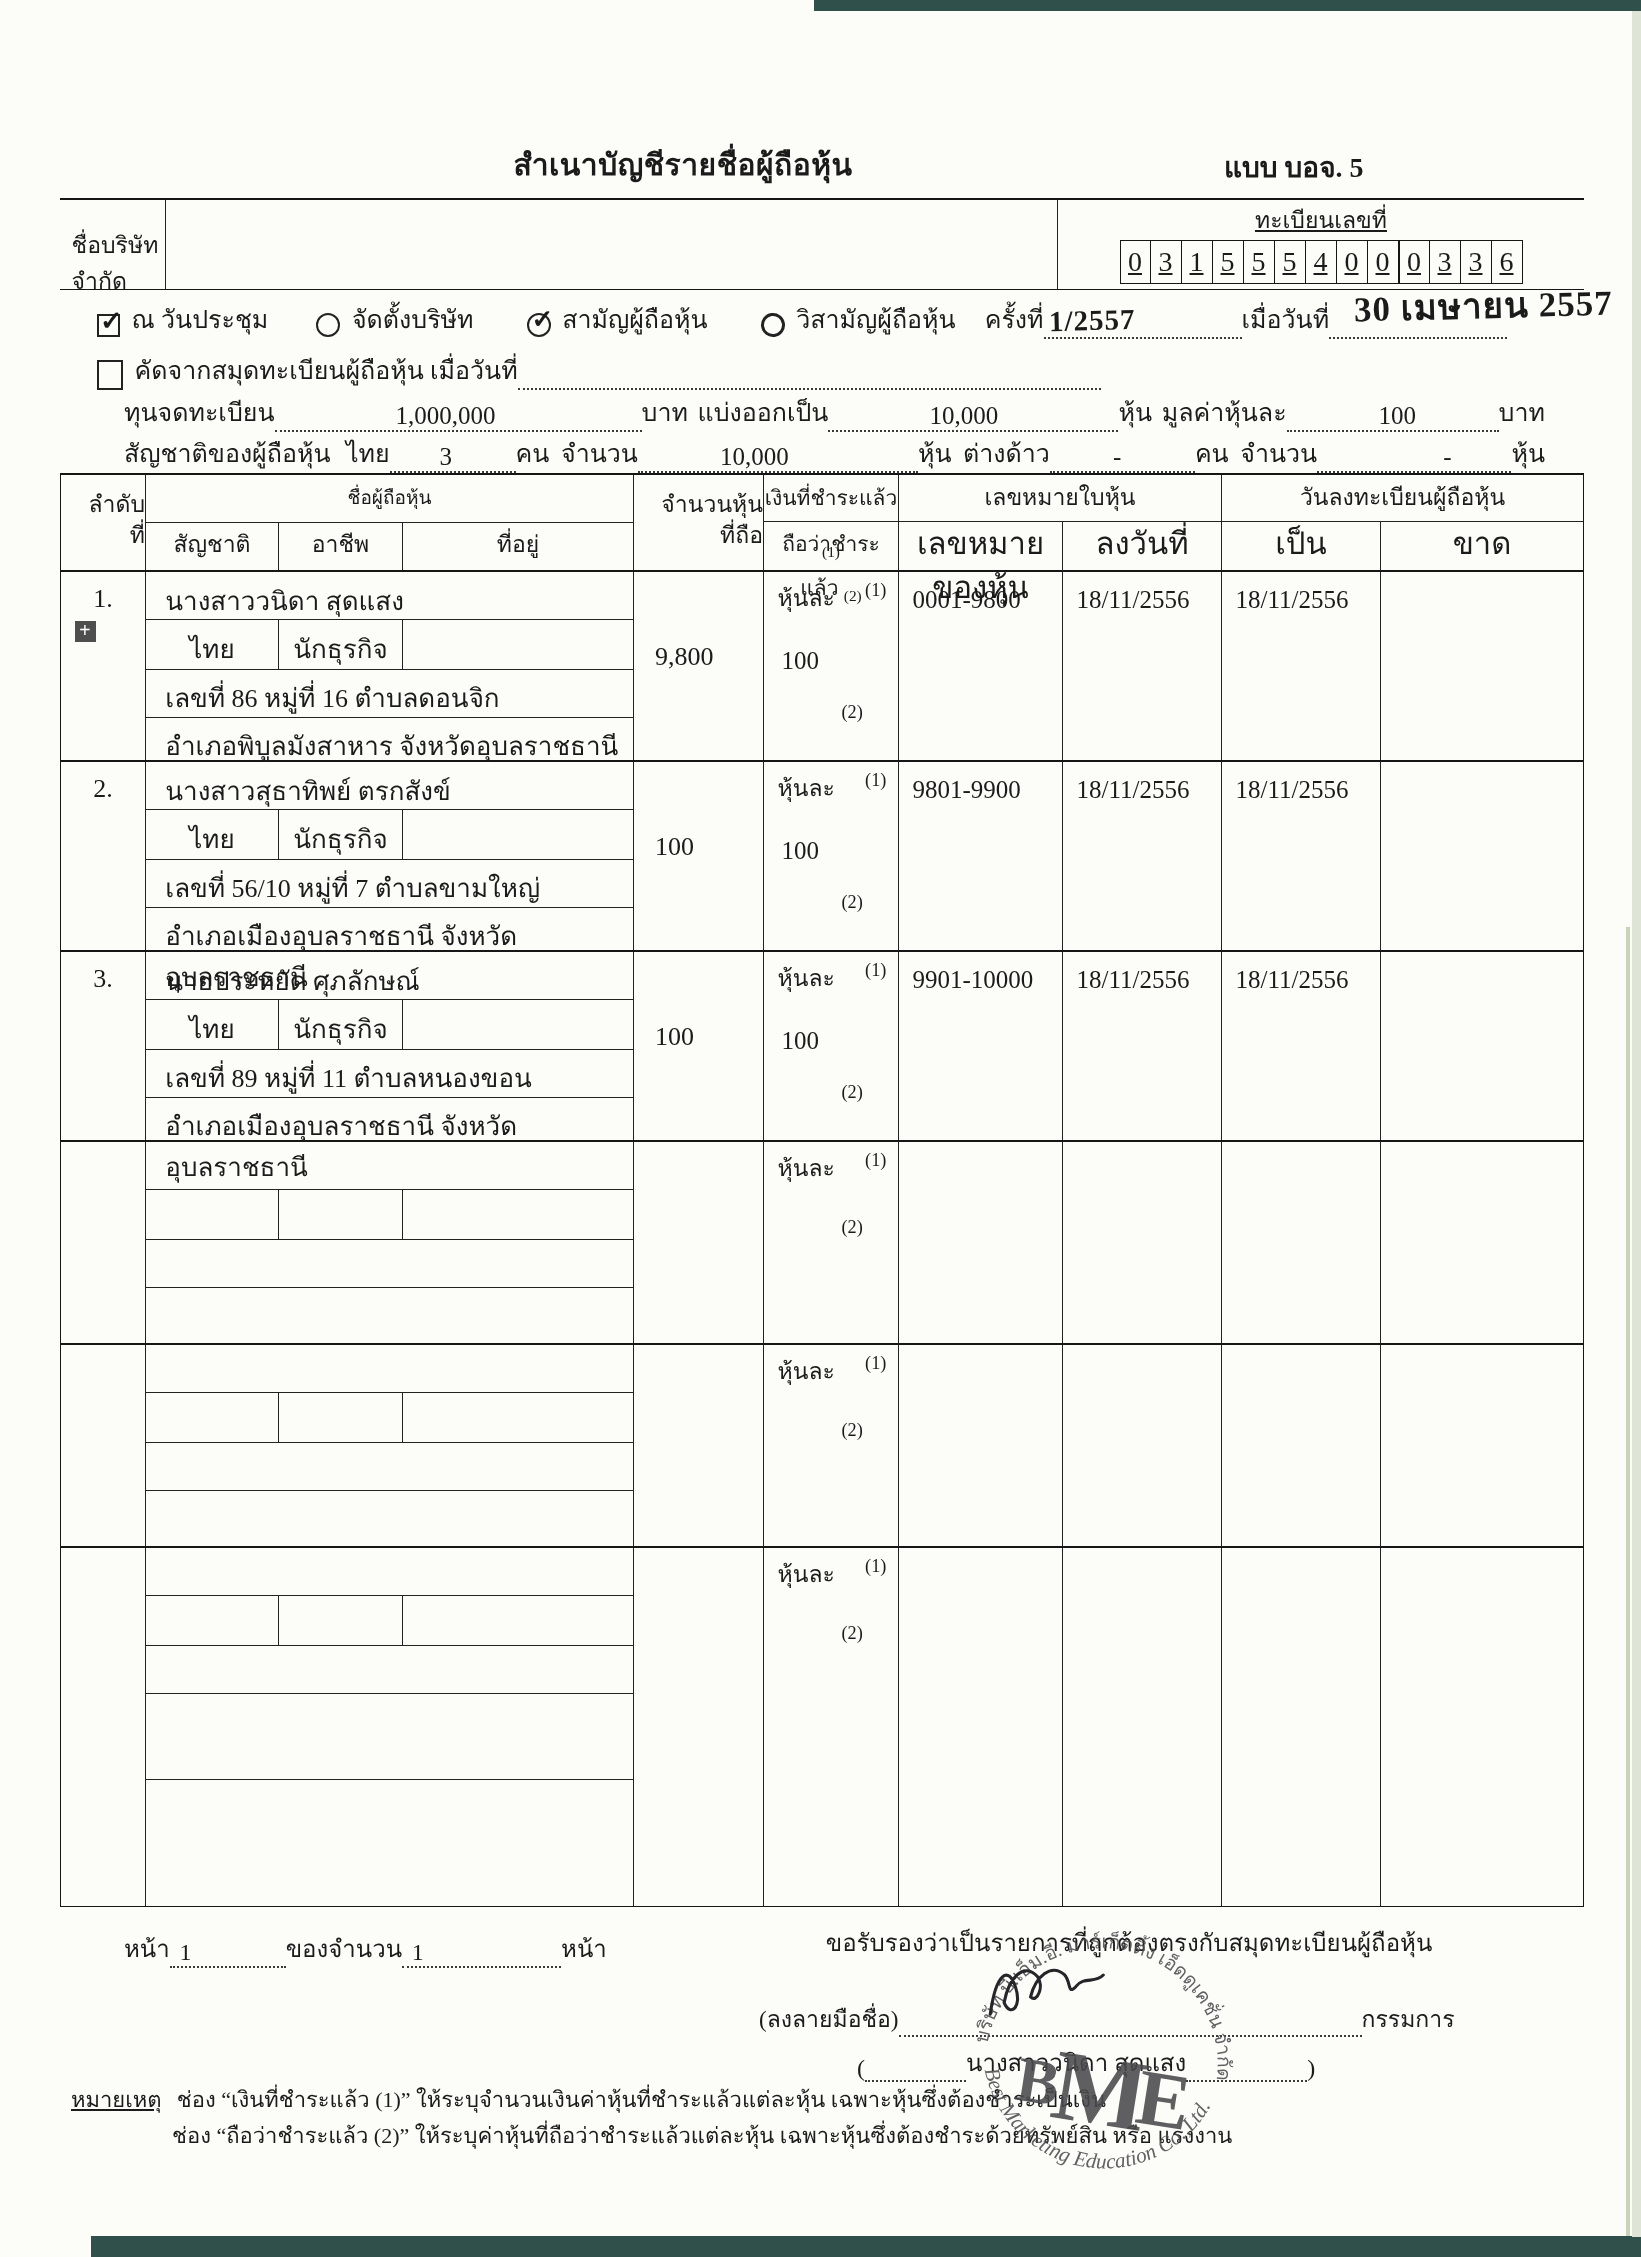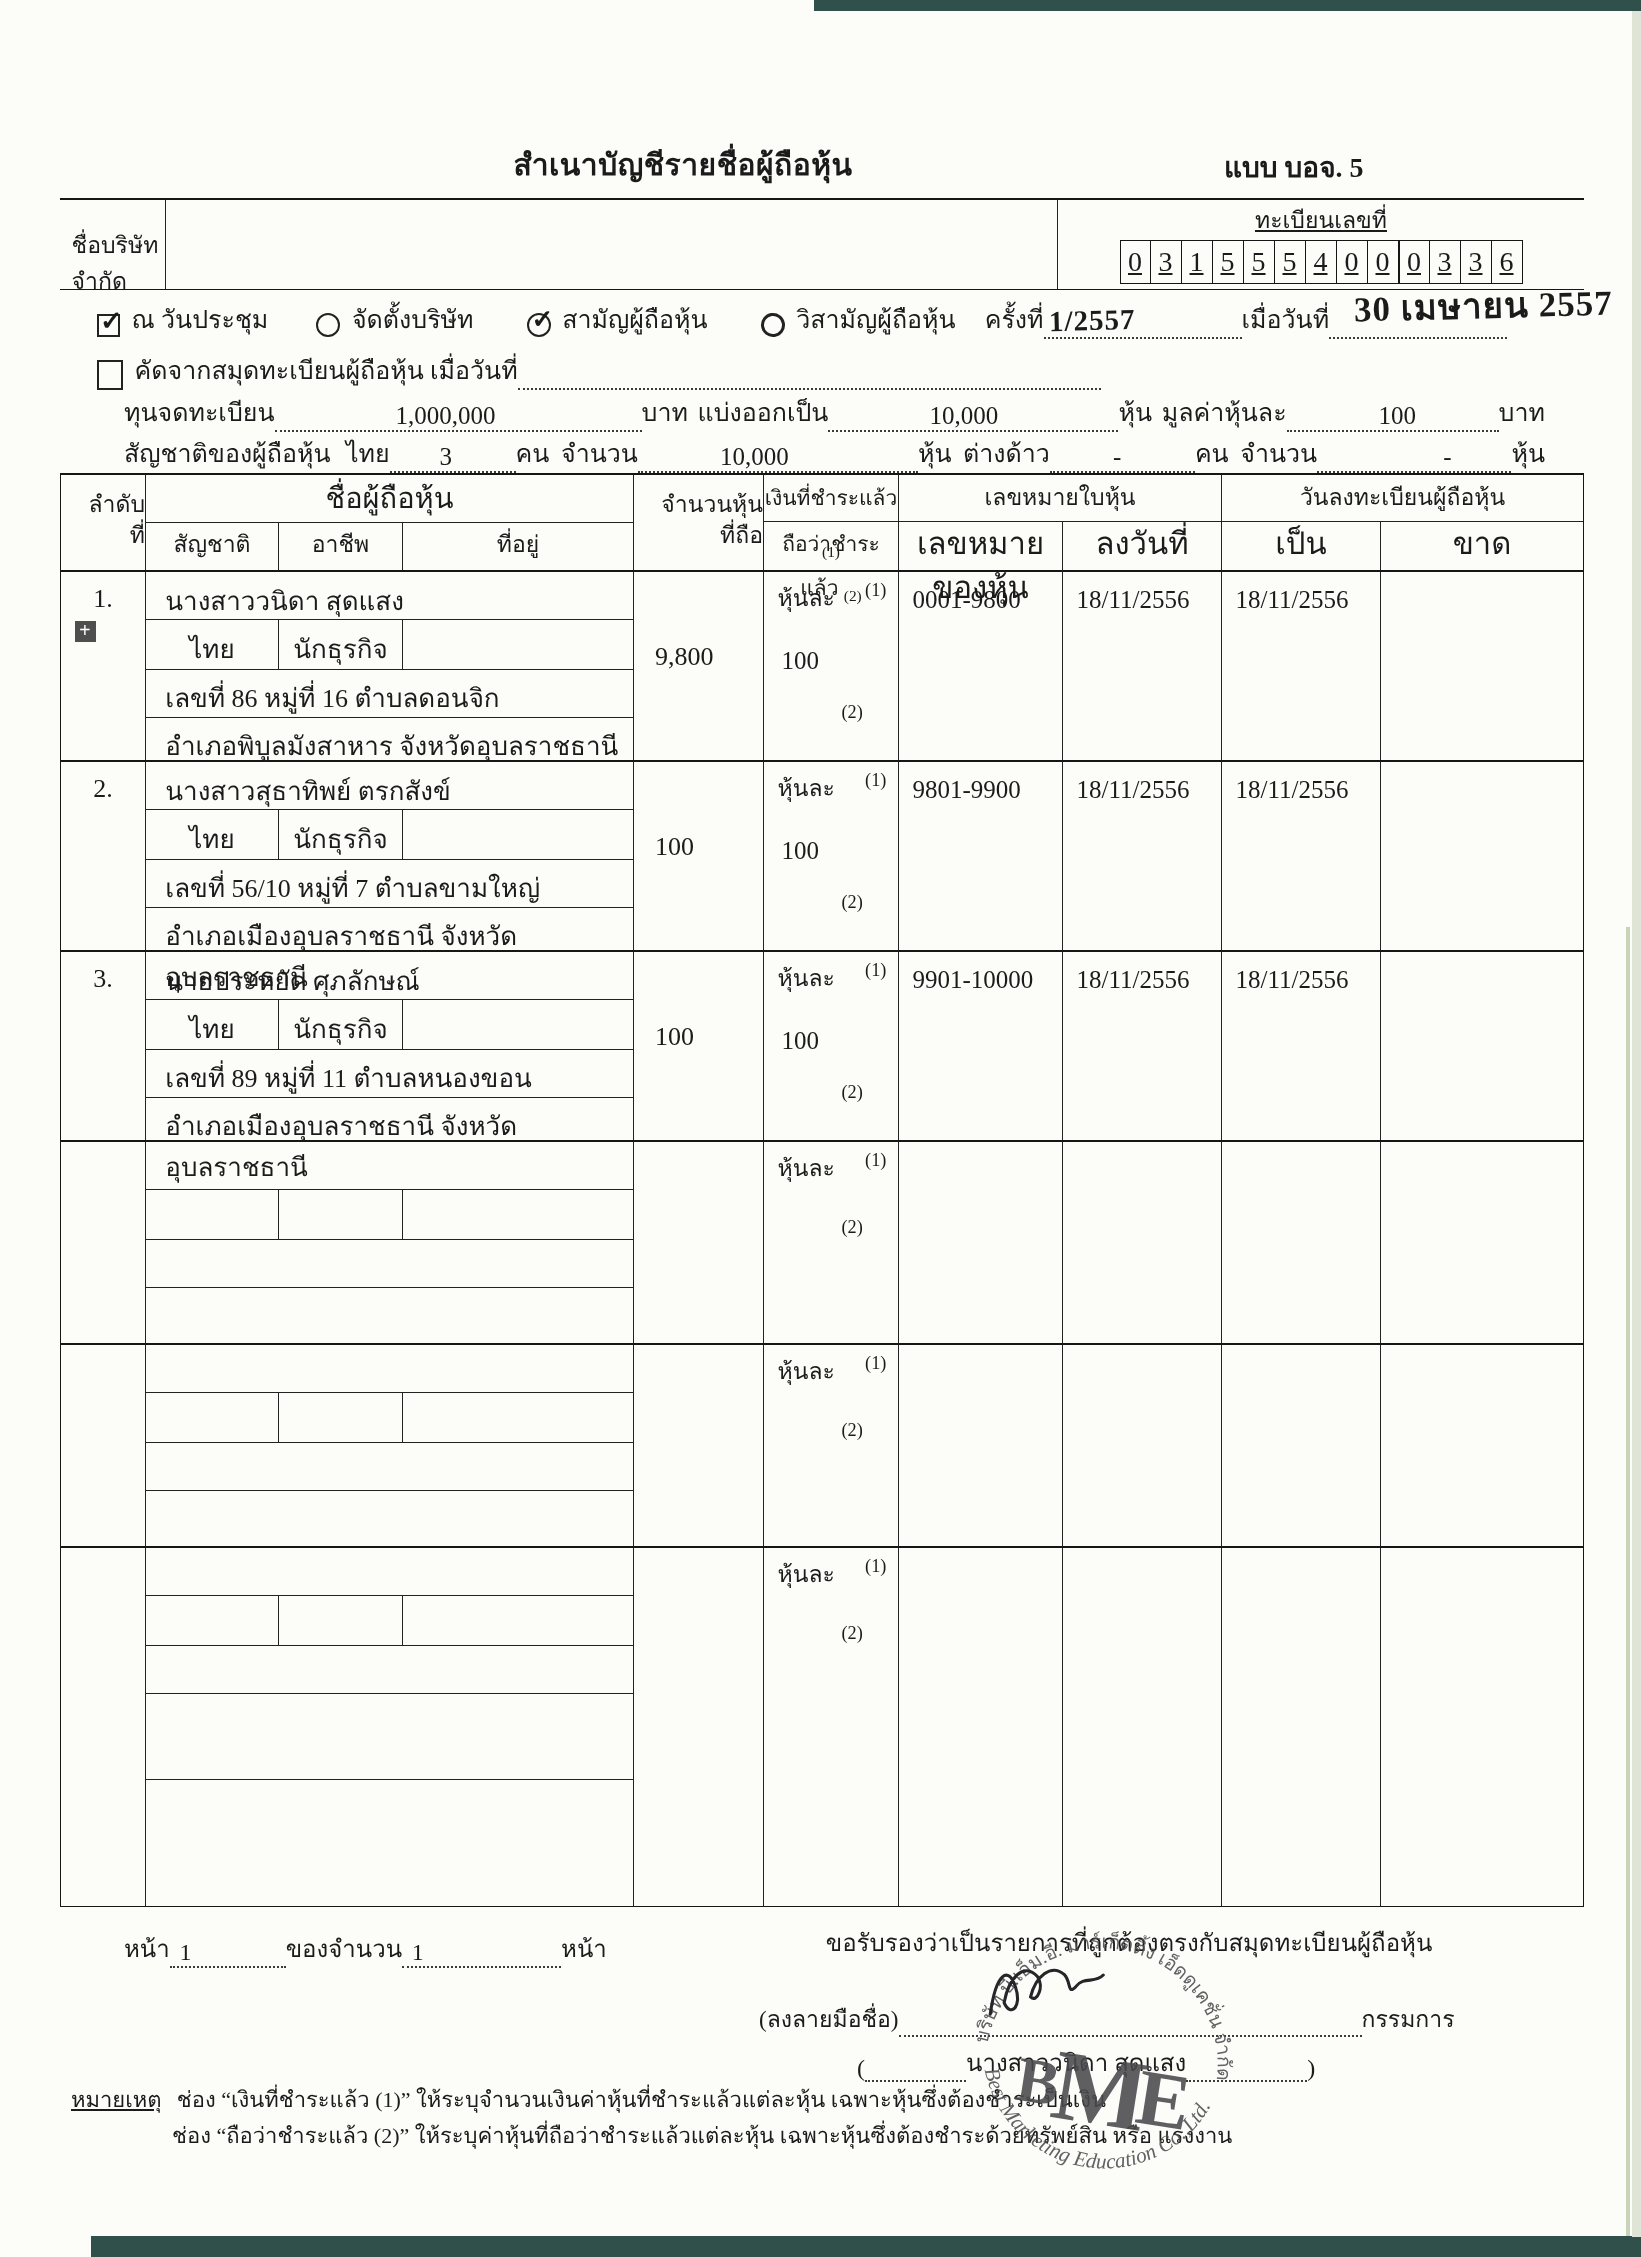--- a/index.html
+++ b/index.html
@@ -45,21 +45,21 @@
   
   .sh-table{position:absolute;left:60px;top:473px;width:1524px;height:1434px;
             border:1.9px solid #161616;border-top-width:2.9px;box-sizing:border-box;
             display:flex;flex-direction:column;}
   .thead{height:97px;display:flex;border-bottom:2.9px solid #161616;box-sizing:border-box;flex:none;}
   .thead>div{border-right:1.9px solid #222;box-sizing:border-box;}
   .thead>div:last-child{border-right:none;}
   .hc{text-align:right;font-size:23px;}
   .h-no{width:85px;padding-top:13.5px;line-height:31px;}
   .h-namegrp{width:488px;display:flex;flex-direction:column;}
-  .h-name{height:47px;text-align:center;font-size:29px;line-height:46px;border-bottom:1.9px solid #222;}
+  .h-name{height:47px;text-align:center;font-size:19px;line-height:46px;border-bottom:1.9px solid #222;}
   .h-sub3{flex:1;display:flex;}
   .h-sub3>div{box-sizing:border-box;border-right:1.9px solid #222;text-align:center;font-size:23px;line-height:44px;}
   .h-sub3>div:last-child{border-right:none;}
   .h-nat{width:133px;} .h-occ{width:124px;} .h-addr{flex:1;}
   .h-shares{width:130px;padding-top:13.5px;line-height:31px;}
   .h-pay{width:135px;display:flex;flex-direction:column;}
   .h-pay>div{box-sizing:border-box;font-size:21px;text-align:center;}
   .h-pay1{height:47px;line-height:46px;border-bottom:1.9px solid #222;}
   .h-pay2{flex:1;line-height:44px;}
   .sub-num{font-size:15.4px;vertical-align:-5.8px;}

